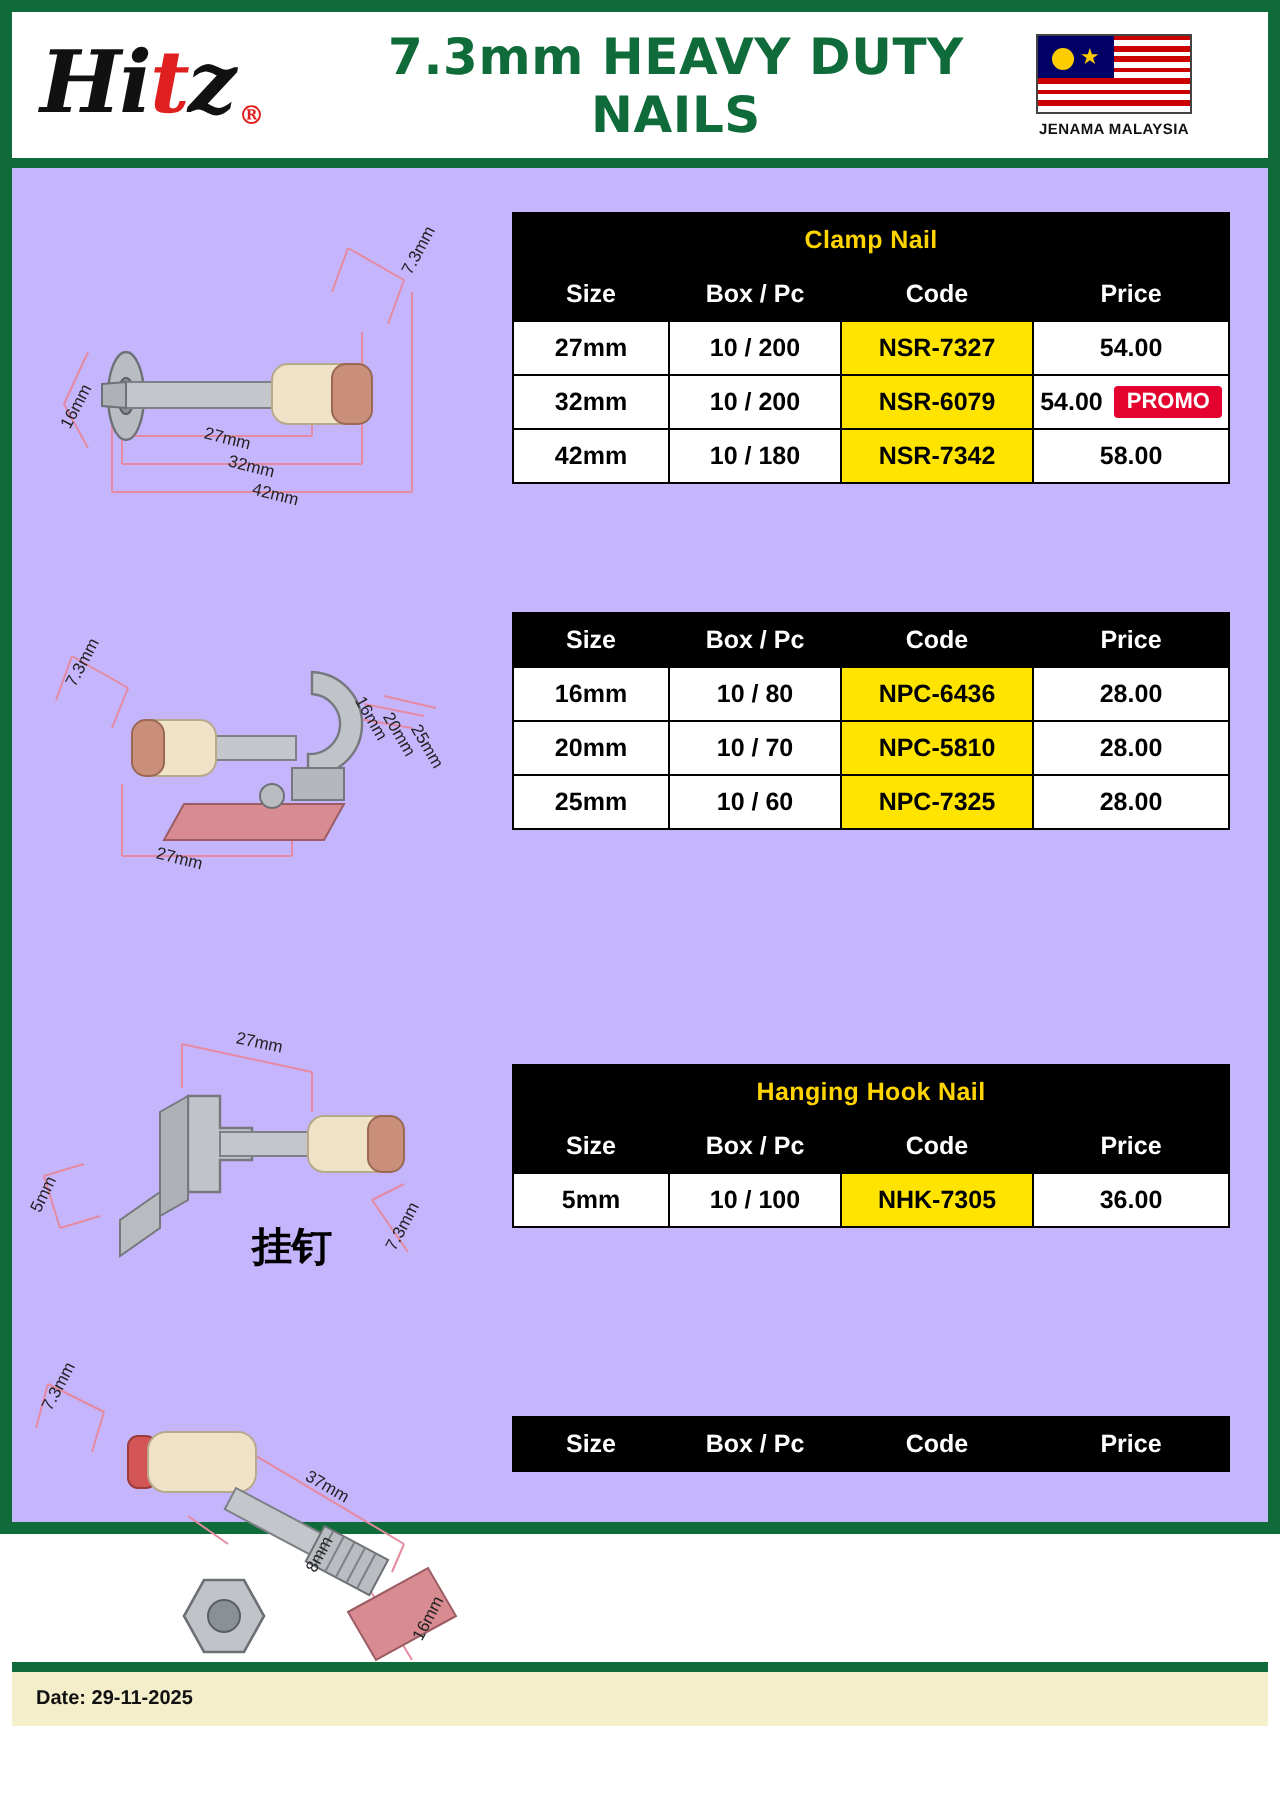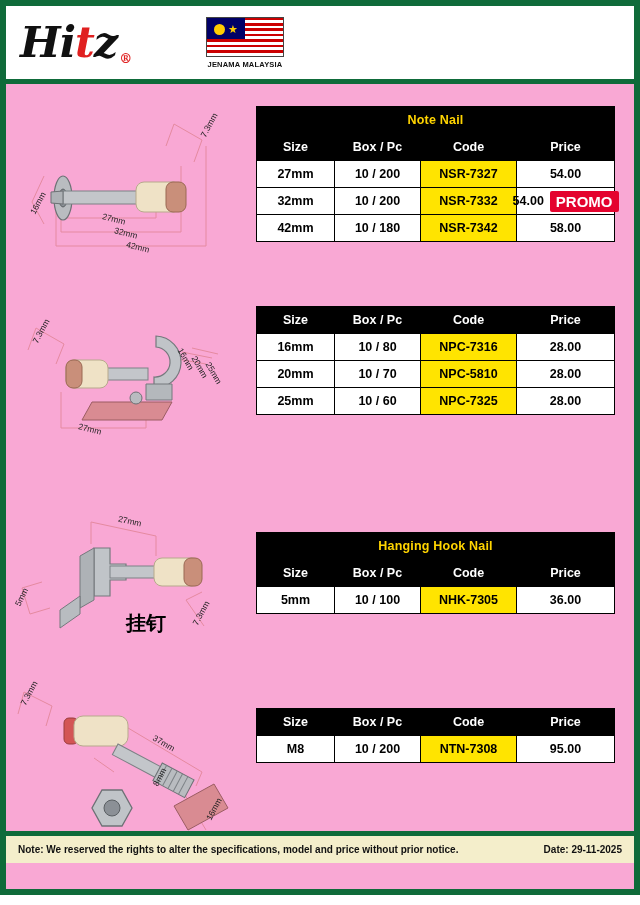--- a/index.html
+++ b/index.html
@@ -7,22 +7,22 @@
   body {
     width: 640px;
     height: 905px;
     font-family: "Liberation Sans", sans-serif;
     background: #ffffff;
     overflow: hidden;
   }
   .page {
     position: relative;
     width: 640px;
-    height: 895px;
-    background: #f9a8d4;
+    height: 767px;
+    background: #c4b5fd;
     border: 6px solid #0f6b3a;
     padding: 0;
   }
 
   
   .header {
     position: relative;
     height: 78px;
     background: #ffffff;
     border-bottom: 5px solid #0f6b3a;
@@ -165,21 +165,21 @@
   }
   td.code {
     background: #ffe400;
     color: #000;
   }
   td.cell { background: #ffffff; color: #000; }
   .promo {
     display: inline-block;
     background: #e4032e;
     color: #ffffff;
-    font-size: 15px;
+    font-size: 11px;
     font-weight: bold;
     padding: 2px 6px;
     margin-left: 6px;
     border-radius: 2px;
     vertical-align: middle;
   }
   .price-inner { display: flex; align-items: center; justify-content: center; }
 
   
   .footer {
@@ -232,20 +232,23 @@
 </head>
 <body>
 
 <div class="page">
 
   <div class="header">
     <div class="logo-wrap">
       <div class="logo">
         <span class="hi"><span style="color: rgb(17, 17, 17);">H</span><span style="color: rgb(17, 17, 17);">i</span><span style="color: rgb(224, 32, 32);">t</span><span style="color: rgb(17, 17, 17);">z</span></span><span class="reg">®</span>
       </div>
+    </div>
+    <div class="title-wrap">
+      <div class="main-title">7.3mm HEAVY DUTY NAILS</div>
     </div>
     <div class="flag-wrap">
       <div class="flag">
         <div class="stripe r"></div>
           <div class="stripe w"></div>
         <div class="stripe r"></div>
           <div class="stripe w"></div>
         <div class="stripe r"></div>
           <div class="stripe w"></div>
         <div class="stripe r"></div>
@@ -306,38 +309,38 @@
       <div class="tbl-wrap">
         <table class="pricetable">
           <colgroup>
               <col style="width:78px">
               <col style="width:86px">
               <col style="width:96px">
               <col style="width:98px">
             </colgroup>
           <tbody>
               <tr>
-                <th class="tbl-title" colspan="4">Note Nail</th>
+                <th class="tbl-title" colspan="4">Clamp Nail</th>
               </tr>
           <tr class="tbl-head">
             <th>Size</th>
             <th>Box / Pc</th>
             <th>Code</th>
             <th>Price</th>
           </tr>
           <tr>
             <td class="cell">27mm</td>
             <td class="cell">10 / 200</td>
             <td class="code">NSR-7327</td>
             <td class="cell">54.00</td>
           </tr>
           <tr>
             <td class="cell">32mm</td>
             <td class="cell">10 / 200</td>
-            <td class="code">NSR-7332</td>
+            <td class="code">NSR-6079</td>
             <td class="cell">
               <span class="price-inner">
                 <span>54.00</span>
                 <span class="promo">PROMO</span>
               </span>
             </td>
           </tr>
           <tr>
             <td class="cell">42mm</td>
             <td class="cell">10 / 180</td>
@@ -393,21 +396,21 @@
           <tbody>
           <tr class="tbl-head">
             <th>Size</th>
             <th>Box / Pc</th>
             <th>Code</th>
             <th>Price</th>
           </tr>
           <tr>
             <td class="cell">16mm</td>
             <td class="cell">10 / 80</td>
-            <td class="code">NPC-7316</td>
+            <td class="code">NPC-6436</td>
             <td class="cell">28.00</td>
           </tr>
           <tr>
             <td class="cell">20mm</td>
             <td class="cell">10 / 70</td>
             <td class="code">NPC-5810</td>
             <td class="cell">28.00</td>
           </tr>
           <tr>
             <td class="cell">25mm</td>
@@ -524,30 +527,23 @@
               <col style="width:96px">
               <col style="width:98px">
             </colgroup>
           <tbody>
           <tr class="tbl-head">
             <th>Size</th>
             <th>Box / Pc</th>
             <th>Code</th>
             <th>Price</th>
           </tr>
-          <tr>
-            <td class="cell">M8</td>
-            <td class="cell">10 / 200</td>
-            <td class="code">NTN-7308</td>
-            <td class="cell">95.00</td>
-          </tr>
         </tbody>
           </table>
       </div>
     </div>
 
     <div class="footer">
-      <div class="note">Note: We reserved the rights to alter the specifications, model and price without prior notice.</div>
       <div class="date">Date: 29-11-2025</div>
     </div>
 
   </div>
 </div>
 
 </body></html>

